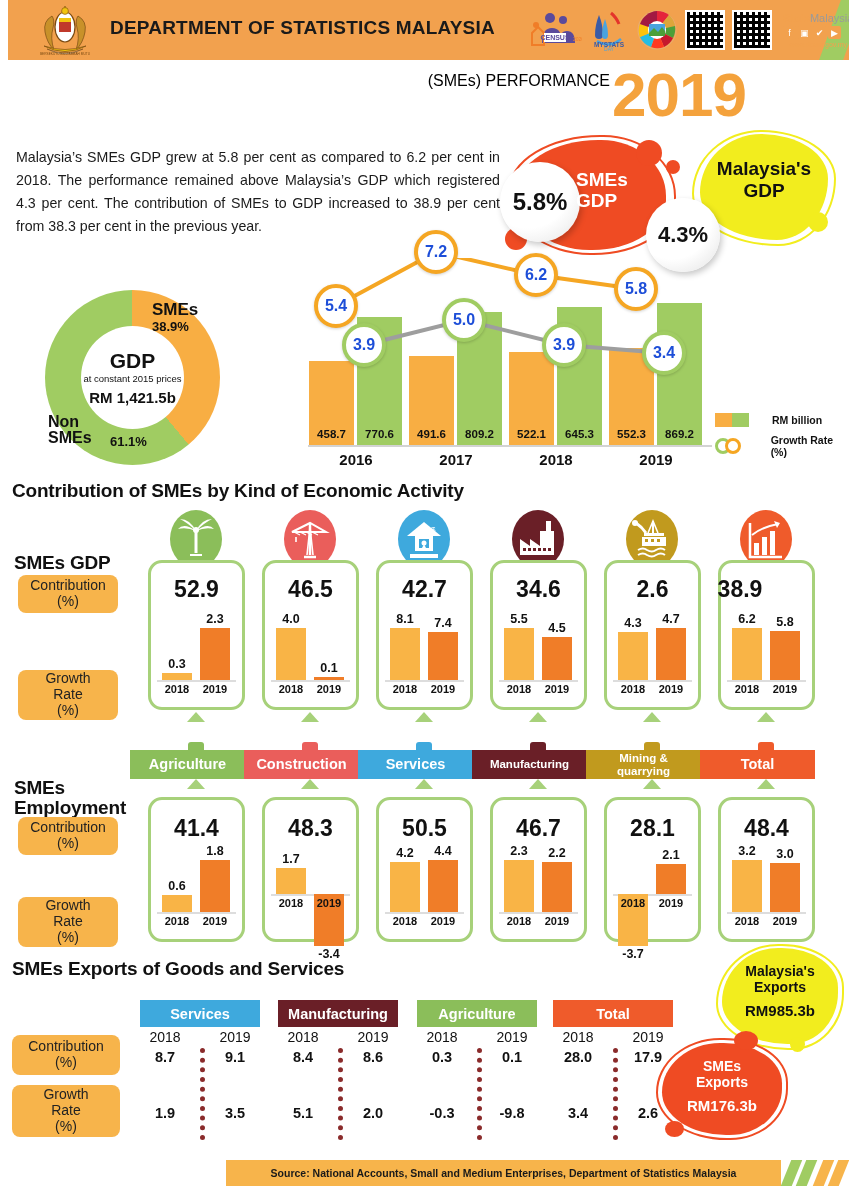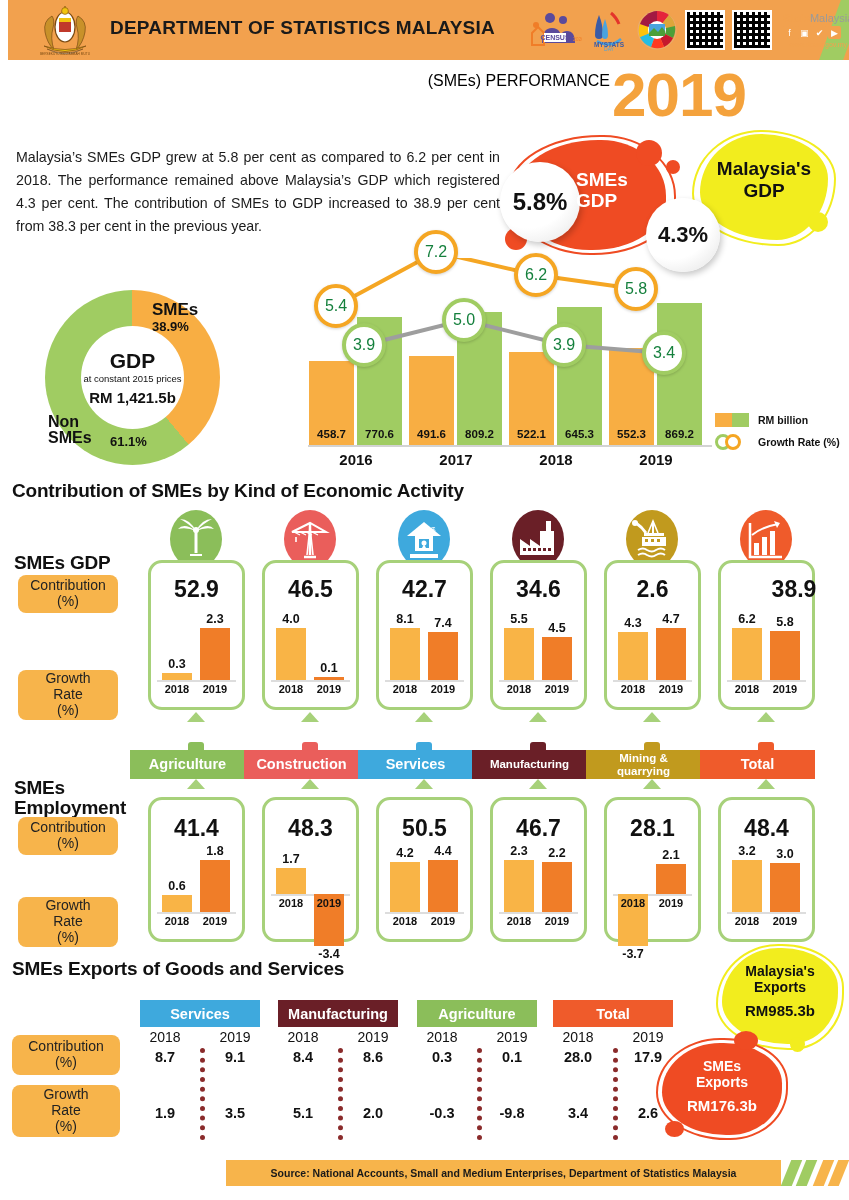--- a/index.html
+++ b/index.html
@@ -96,25 +96,25 @@
   .chart-axis { position:absolute; left:8px; top:187px; width:404px; height:1.5px; background:#d3d3d3; }
   .bar { position:absolute; bottom:23px; width:45px; }
   .bar.or { background:#F8AE43; }
   .bar.gr { background:#A0CC62; }
   .barval { position:absolute; bottom:28px; width:45px; text-align:center; font-size:11.5px;
     font-weight:bold; color:#111; }
   .yearlab { position:absolute; bottom:0px; width:96px; text-align:center; font-size:15px;
     font-weight:bold; color:#111; }
   .bubble { position:absolute; width:44px; height:44px; border-radius:50%;
     background:#fff; display:flex; align-items:center; justify-content:center;
-    font-size:16px; font-weight:normal; color:#15803d; z-index:6; box-shadow:0 1px 3px rgba(0,0,0,.18); }
+    font-size:16px; font-weight:bold; color:#1d4ed8; z-index:6; box-shadow:0 1px 3px rgba(0,0,0,.18); }
   .bubble.org { border:4px solid #F5A623; }
   .bubble.grn { border:4px solid #A0CC62; }
   .legend { position:absolute; left:415px; top:155px; font-size:10.5px; font-weight:bold; color:#111; }
-  .legend-row { display:flex; align-items:center; gap:9px; margin-bottom:7px; }
+  .legend-row { display:flex; align-items:center; gap:23px; margin-bottom:7px; }
   .lg-sw { width:34px; height:14px; background:linear-gradient(90deg,#F8AE43 0 50%, #A0CC62 50% 100%); }
   .lg-rings { position:relative; width:34px; height:16px; }
   .lg-rings i { position:absolute; width:16px;height:16px;border-radius:50%; background:#fff; }
   .lg-rings i.a { left:0; border:3px solid #A0CC62; }
   .lg-rings i.b { left:10px; border:3px solid #F5A623; }
 
   
   .sec-h { position:absolute; font-size:19px; font-weight:bold; color:#111; letter-spacing:-0.2px;}
 
   
@@ -494,21 +494,21 @@
       <div class="mini-base" style="left:613px;top:680px;width:79px"></div>
       <div class="minibar y18" style="left:618px;top:632.4255319148937px;width:30px;height:47.574468085106375px"></div>
       <div class="mini-val" style="left:618px;top:616.4255319148937px;width:30px">4.3</div>
       <div class="mini-yr" style="left:615px;top:683px;width:36px">2018</div>
       <div class="minibar y19" style="left:656px;top:628px;width:30px;height:52px"></div>
       <div class="mini-val" style="left:656px;top:612px;width:30px">4.7</div>
       <div class="mini-yr" style="left:653px;top:683px;width:36px">2019</div>
       <div class="card" style="left:718px;top:560px;width:97px;height:150px"></div>
       <div class="card-notch" style="left:754px;top:710px"></div>
       <div class="band-arrow" style="left:757px;top:712px"></div>
-      <div class="contrib-val" style="left:744px;top:576px;width:100px">38.9</div>
+      <div class="contrib-val" style="left:690px;top:576px;width:100px">38.9</div>
       <div class="mini-base" style="left:727px;top:680px;width:79px"></div>
       <div class="minibar y18" style="left:732px;top:628px;width:30px;height:52px"></div>
       <div class="mini-val" style="left:732px;top:612px;width:30px">6.2</div>
       <div class="mini-yr" style="left:729px;top:683px;width:36px">2018</div>
       <div class="minibar y19" style="left:770px;top:631.3548387096774px;width:30px;height:48.64516129032258px"></div>
       <div class="mini-val" style="left:770px;top:615.3548387096774px;width:30px">5.8</div>
       <div class="mini-yr" style="left:767px;top:683px;width:36px">2019</div>
     </div>
   <div id="band-row">
       <div class="band-tab" style="left:188px;top:742px;background:#8BBE5A"></div>

